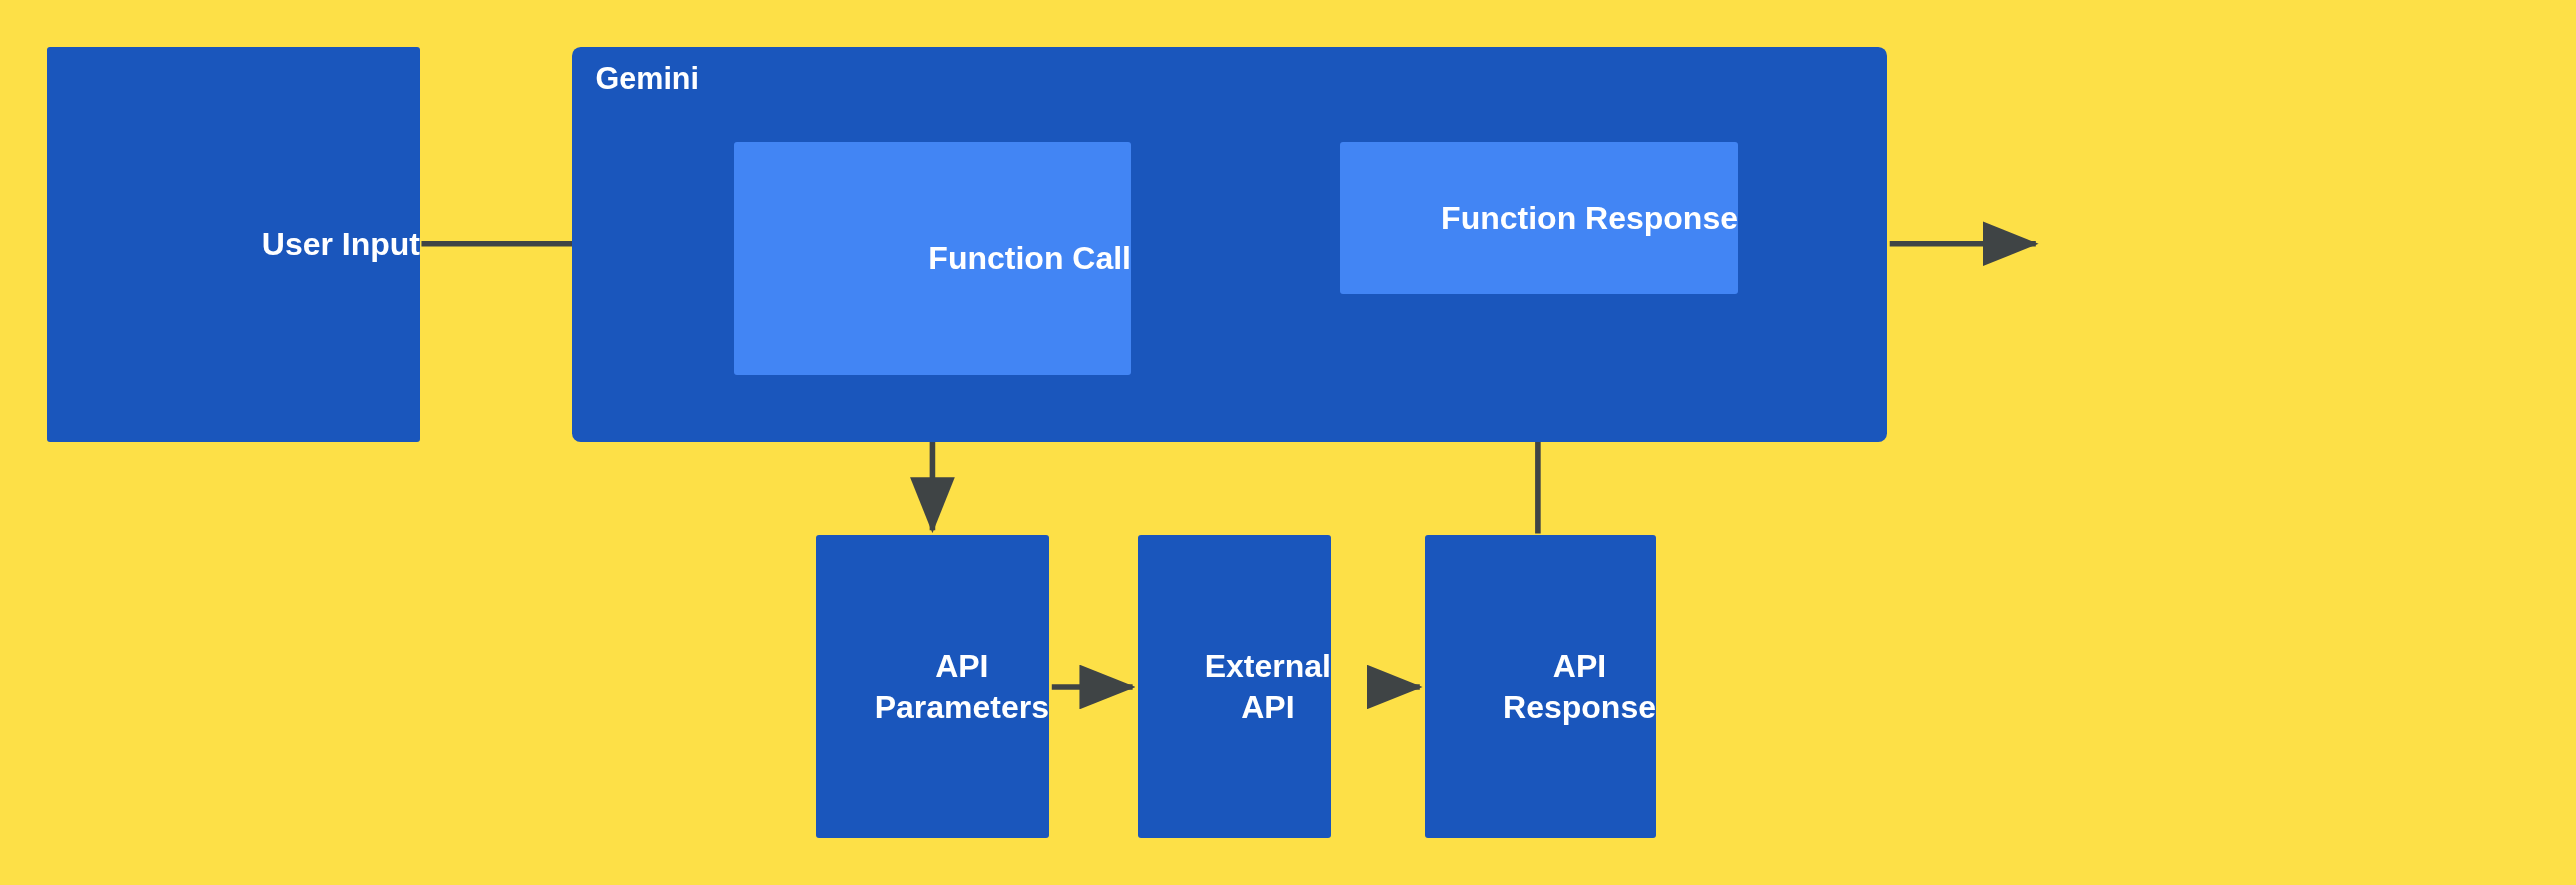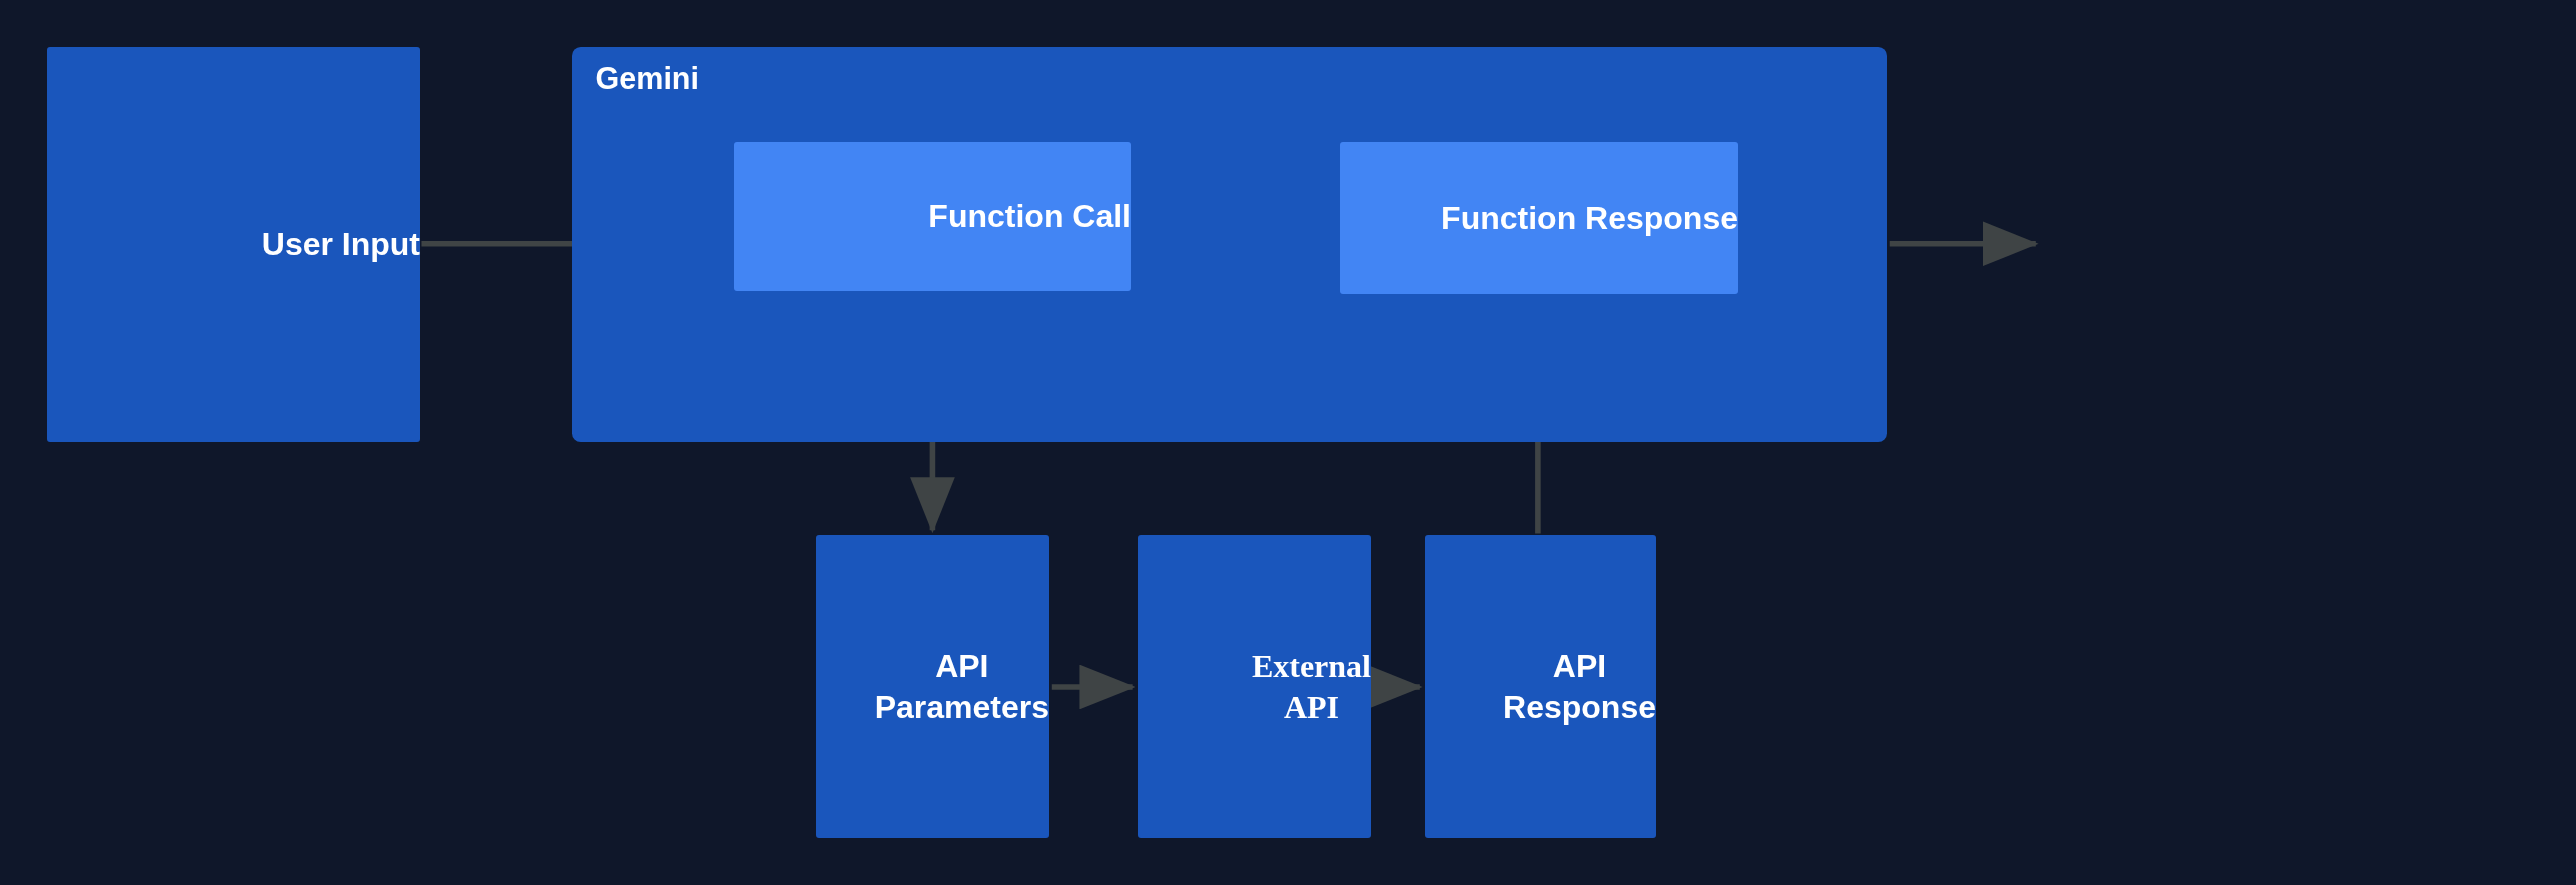--- a/index.html
+++ b/index.html
@@ -5,21 +5,21 @@
 <style>
   html, body {
     margin: 0;
     padding: 0;
     background: #000000;
   }
   #canvas {
     position: relative;
     width: 2576px;
     height: 886px;
-    background: #0f172a;
+    background: #fde047;
     overflow: hidden;
     font-family: "Liberation Sans", "DejaVu Sans", sans-serif;
   }
   #svg-edges {
     position: absolute;
     left: 0;
     top: 0;
     width: 2576px;
     height: 886px;
     pointer-events: none;
@@ -55,41 +55,40 @@
   }
   #group-gemini-label {
     position: absolute;
     left: 23.6px; top: 13.7px;
     color: #FFFFFF;
     font-size: 30.5px;
     font-weight: bold;
     white-space: nowrap;
   }
   #node-function-call {
-    left: 734px; top: 142px; width: 397px; height: 149px;
+    left: 734px; top: 142px; width: 397px; height: 233px;
     font-size: 32px;
   }
   #node-function-response {
     left: 1340px; top: 142px; width: 398px; height: 152px;
     font-size: 32px;
   }
   #node-model-output {
     left: 2041px; top: 47px; width: 489px; height: 395px;
     font-size: 32px;
   }
 
   
   #node-api-parameters {
     left: 816px; top: 535px; width: 233px; height: 303px;
     font-size: 32px;
   }
   #node-external-api {
-    left: 1138px; top: 535px; width: 233px; height: 303px;
+    left: 1138px; top: 535px; width: 193px; height: 303px;
     font-size: 32px;
-    font-family: Liberation Serif, serif;
   }
   #node-api-response {
     left: 1425px; top: 535px; width: 231px; height: 303px;
     font-size: 32px;
   }
   .node span { display: block; }
 </style>
 </head>
 <body>
 

